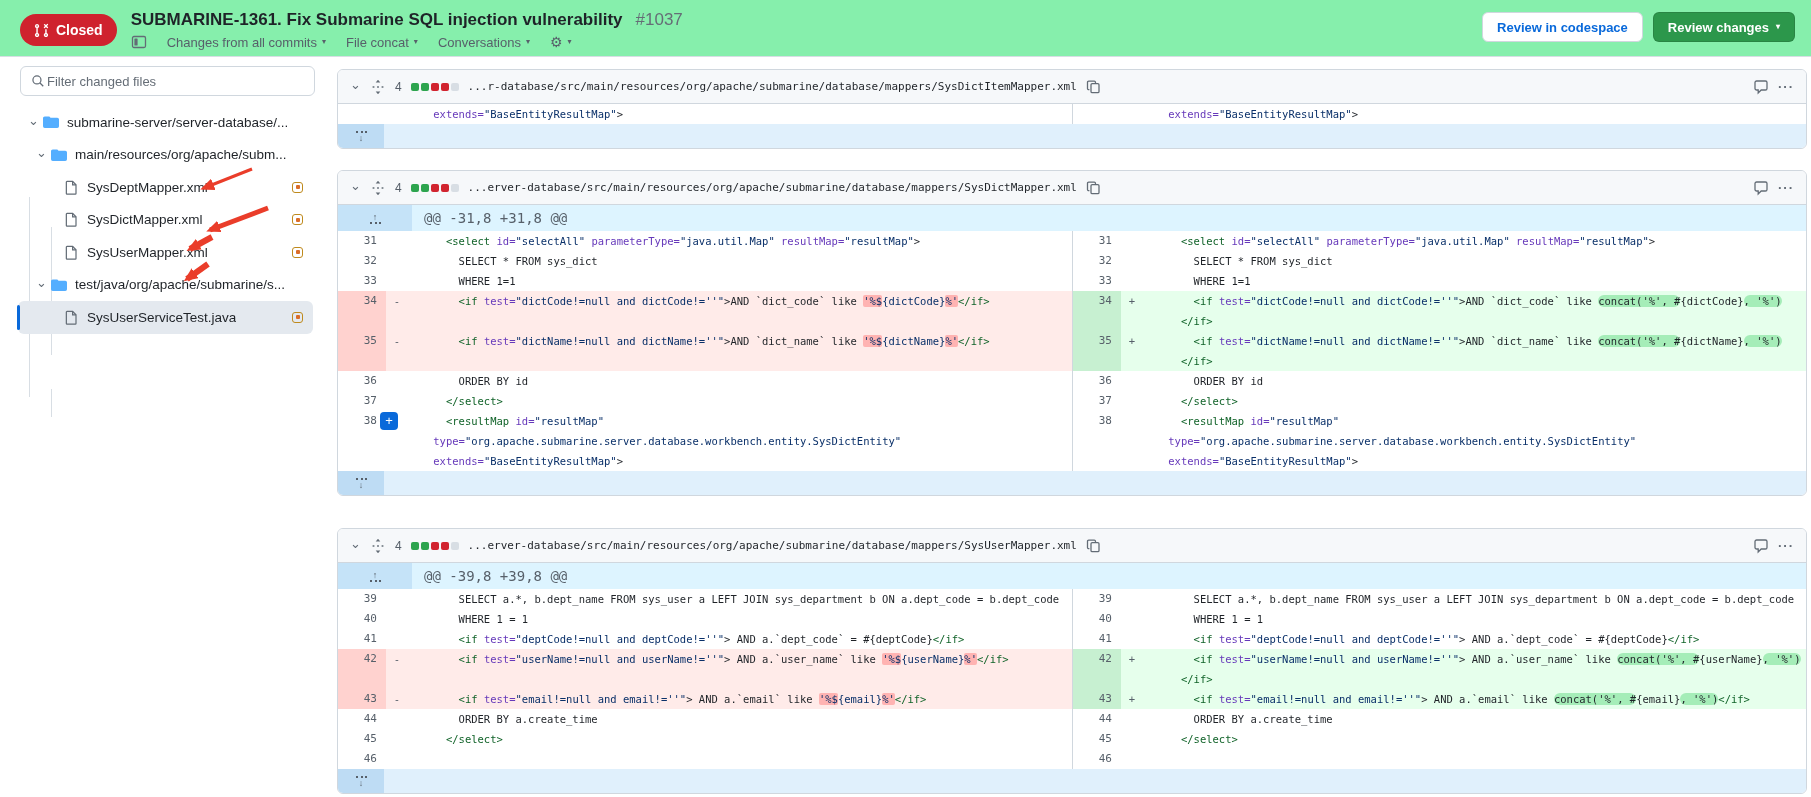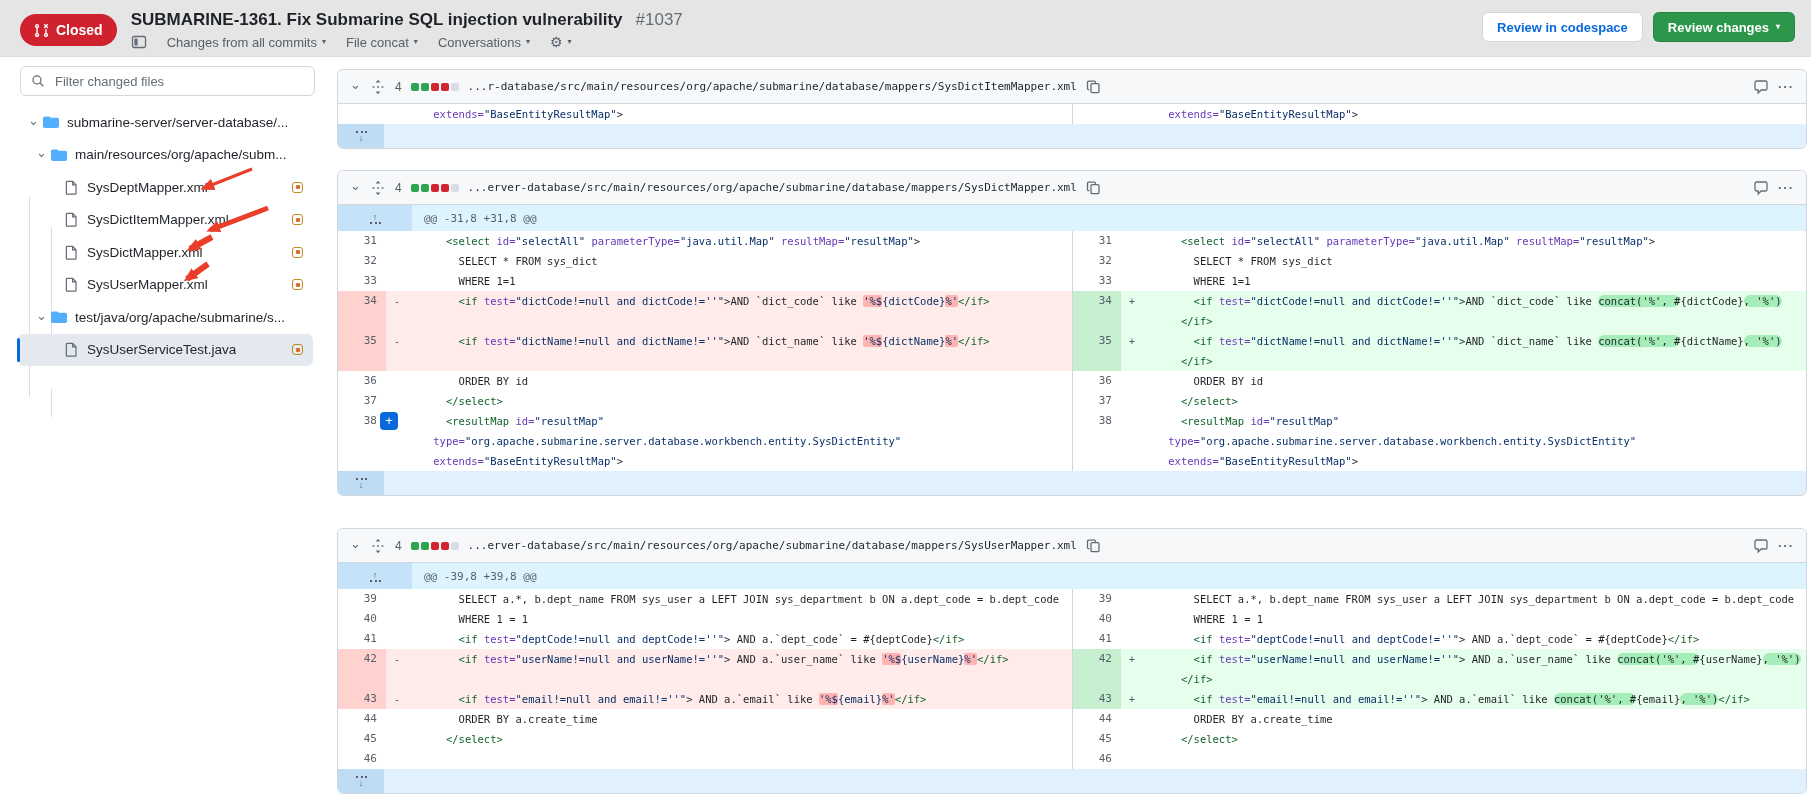--- a/index.html
+++ b/index.html
@@ -1,40 +1,40 @@
 <!DOCTYPE html>
 <html><head>
 <meta charset="utf-8">
 <style>
   *{box-sizing:border-box}
   html,body{margin:0;padding:0}
   body{width:1811px;height:797px;overflow:hidden;background:#fff;color:#1f2328;
        font-family:"Liberation Sans",sans-serif;position:relative}
   
   .top{height:57px;display:flex;justify-content:space-between;align-items:flex-start;
-       padding:10px 16px 0 20px;border-bottom:1px solid #d8dee4;background:#e5e5e5}
+       padding:10px 16px 0 20px;border-bottom:1px solid #d8dee4;background:#86efac}
   .hleft{display:flex;align-items:center;gap:14px}
   .badge{background:#cf222e;color:#fff;border-radius:999px;height:32px;padding:0 14px;
          display:inline-flex;align-items:center;gap:7px;font-weight:700;font-size:14px}
   .titleline{font-size:17px;font-weight:700;line-height:20px}
   .prnum{color:#656d76;font-weight:400;margin-left:13px}
   .toolbar{display:flex;align-items:center;gap:20px;margin-top:4px;font-size:13px;color:#57606a}
   .tbitem{display:inline-flex;align-items:center;gap:5px;cursor:pointer}
   .caret{font-size:8px;line-height:1}
   .gear{font-size:14px;line-height:1}
   .hactions{display:flex;gap:10px;align-items:center;margin-top:2px}
   .btn{height:30px;border-radius:6px;font-size:13px;font-weight:600;padding:0 14px;
        display:inline-flex;align-items:center;gap:7px;cursor:pointer;font-family:inherit}
   .btn.sec{background:#fff;border:1px solid #d0d7de;color:#0969da}
   .btn.pri{background:#2c974b;border:1px solid rgba(27,31,36,.15);color:#fff}
   
   .main{display:flex;height:740px}
   aside{width:325px;flex:none;position:relative;padding-top:9px}
   .filter{margin:0 10px 10px 20px;height:30px;border:1px solid #d0d7de;border-radius:6px;
-          display:flex;align-items:center;gap:8px;padding:0 10px;background:#fff}
+          display:flex;align-items:center;padding:0 10px;background:#fff}
   .filter input{border:none;outline:none;flex:1;font-size:13px;font-family:inherit;color:#1f2328}
   .filter input::placeholder{color:#656d76}
   .guide{position:absolute;width:1px;background:#d8dee4;z-index:0}
   #tree{position:relative;z-index:1;margin-top:6px}
   .trow{height:32.5px;display:flex;align-items:center;font-size:13.5px;position:relative;
         margin:0 12px 0 18px;border-radius:6px;cursor:pointer}
   .trow.d0{padding-left:10px}
   .trow.d1{padding-left:18px}
   .trow.d2{padding-left:46px}
   .chev{color:#636c76;font-size:13px;line-height:1;width:15px;display:inline-block;transform:translateY(-2px)}
@@ -60,21 +60,21 @@
   .squares{display:inline-flex;gap:2px}
   .squares i{width:8px;height:8px;border-radius:2px;display:inline-block}
   .sq-g{background:#2da44e}.sq-r{background:#d1242f}.sq-n{background:#d8dee4}
   .path{font-family:"DejaVu Sans Mono",monospace;font-size:11px;color:#1f2328;white-space:nowrap}
   .spacer{flex:1}
   .kebab{font-weight:700;color:#636c76;font-size:13px;letter-spacing:1px;cursor:pointer}
   
   .hunkrow{display:flex;height:26px;background:#ddf4ff;color:#57606a}
   .hgut{width:74px;flex:none;background:#c5e3f8;display:flex;align-items:center;justify-content:center;cursor:pointer}
   .htxt{display:flex;align-items:center;padding-left:12px;
-        font-family:"DejaVu Sans Mono",monospace;font-size:11px}
+        font-family:"DejaVu Sans Mono",monospace;font-size:14px}
   .fold{display:flex;flex-direction:column;align-items:center;gap:1px}
   .fold .fa{font-size:9px;line-height:8px;color:#57606a}
   .fold .fdash{width:11px;border-top:2px dotted #57606a}
   .drow{display:flex;align-items:stretch;position:relative}
   .half{width:50%;display:flex;align-items:stretch;min-width:0}
   .half.rt{border-left:1px solid #d0d7de}
   .num{width:48px;flex:none;text-align:right;padding-right:9px;
        font-family:"DejaVu Sans Mono",monospace;font-size:11px;line-height:20px;
        color:#57606a;cursor:pointer}
   .mark{width:22px;flex:none;text-align:center;font-family:"DejaVu Sans Mono",monospace;
@@ -177,28 +177,20 @@
             <path fill="none" stroke="#636c76" stroke-width="1.3" d="M9.2 1.6v3.6h3.6"></path>
           </svg>
           <span class="tlabel">SysDeptMapper.xml</span>
           <span class="modicon"></span>
         </div>
         <div class="trow d2">
           <svg class="fico" viewBox="0 0 16 16">
             <path fill="none" stroke="#636c76" stroke-width="1.3" d="M3.2 1.5h6l3.6 3.6v9.2a.7.7 0 0 1-.7.7H3.2a.7.7 0 0 1-.7-.7V2.2c0-.39.31-.7.7-.7z"></path>
             <path fill="none" stroke="#636c76" stroke-width="1.3" d="M9.2 1.6v3.6h3.6"></path>
           </svg>
-          <span class="tlabel">SysDictItemMapper.xml</span>
-          <span class="modicon"></span>
-        </div>
-        <div class="trow d2">
-          <svg class="fico" viewBox="0 0 16 16">
-            <path fill="none" stroke="#636c76" stroke-width="1.3" d="M3.2 1.5h6l3.6 3.6v9.2a.7.7 0 0 1-.7.7H3.2a.7.7 0 0 1-.7-.7V2.2c0-.39.31-.7.7-.7z"></path>
-            <path fill="none" stroke="#636c76" stroke-width="1.3" d="M9.2 1.6v3.6h3.6"></path>
-          </svg>
           <span class="tlabel">SysDictMapper.xml</span>
           <span class="modicon"></span>
         </div>
         <div class="trow d2">
           <svg class="fico" viewBox="0 0 16 16">
             <path fill="none" stroke="#636c76" stroke-width="1.3" d="M3.2 1.5h6l3.6 3.6v9.2a.7.7 0 0 1-.7.7H3.2a.7.7 0 0 1-.7-.7V2.2c0-.39.31-.7.7-.7z"></path>
             <path fill="none" stroke="#636c76" stroke-width="1.3" d="M9.2 1.6v3.6h3.6"></path>
           </svg>
           <span class="tlabel">SysUserMapper.xml</span>
           <span class="modicon"></span>

